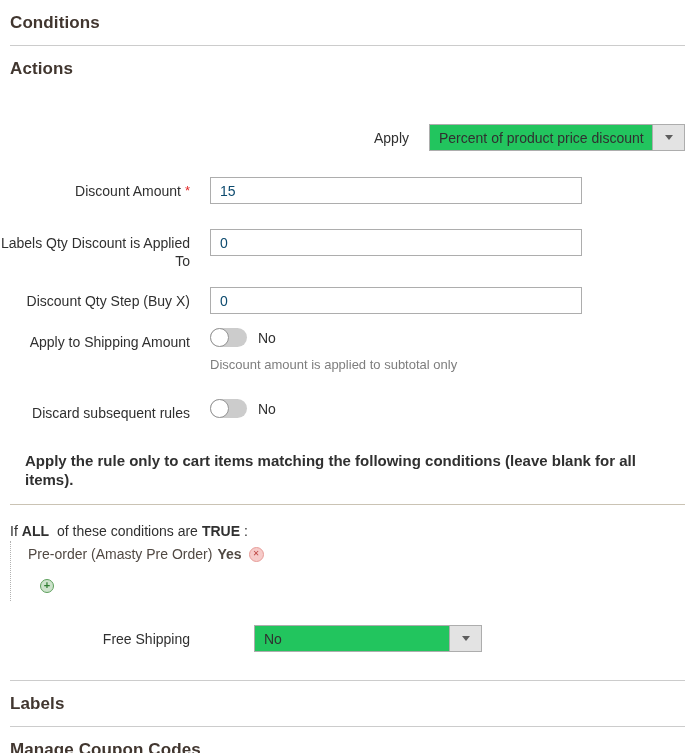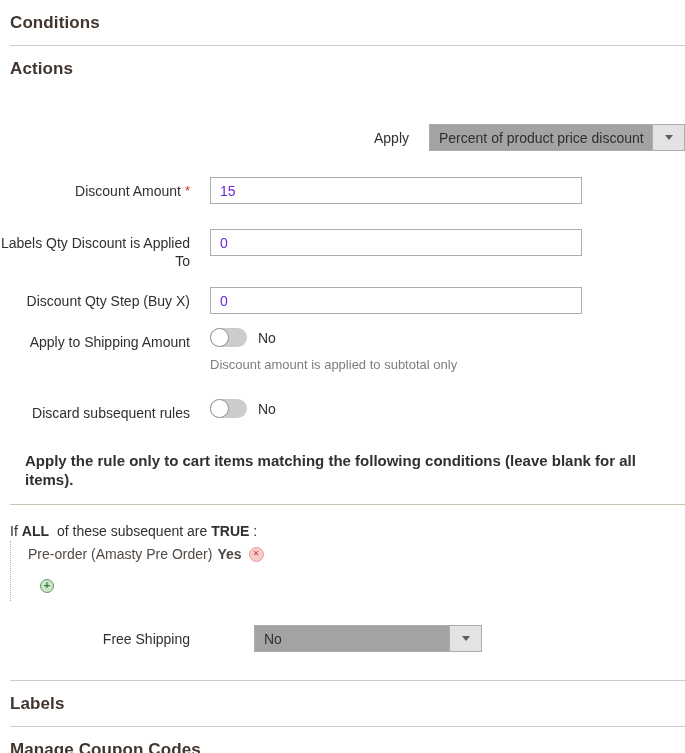--- a/index.html
+++ b/index.html
@@ -25,27 +25,27 @@
     font-size: 14px; color: #303030; line-height: 18px;
     padding-top: 5px;
   }
   .req { color: #e22626; font-size: 13px; margin-left: 4px; vertical-align: top; }
   .field-control { margin-left: 20px; }
 
   input.text-input {
     width: 372px; height: 27px;
     border: 1px solid #adadad; background: #fff;
     font-family: "Liberation Sans", sans-serif;
-    font-size: 14px; color: #6d28d9; padding: 0 9px;
+    font-size: 14px; color: #0c4a6e; padding: 0 9px;
     outline: none;
   }
 
   .select {
     display: flex; align-items: stretch; height: 27px;
-    border: 1px solid #adadad; background: #a3a3a3; cursor: pointer;
+    border: 1px solid #adadad; background: #22c55e; cursor: pointer;
   }
   .select-value {
     flex: 1; display: flex; align-items: center;
     padding-left: 9px; font-size: 14px; color: #303030;
     white-space: nowrap; overflow: hidden;
   }
   .select-arrow {
     width: 32px; flex: none; background: #e3e3e3;
     border-left: 1px solid #adadad;
     display: flex; align-items: center; justify-content: center;
@@ -179,21 +179,21 @@
             </div>
           <span class="toggle-state">No</span>
         </div>
       </div>
     </div>
 
     <div class="rule-heading">Apply the rule only to cart items matching the following conditions (leave blank for all items).</div>
     <div class="rule-divider"></div>
 
     <div class="cond-block">
-      <div class="cond-if-line"><span>If</span><span class="sp"></span><span class="cond-link">ALL</span><span class="sp"></span><span class="sp"></span><span>of these subsequent are</span><span class="sp"></span><span class="cond-link">TRUE</span><span class="sp"></span><span>:</span></div>
+      <div class="cond-if-line"><span>If</span><span class="sp"></span><span class="cond-link">ALL</span><span class="sp"></span><span class="sp"></span><span>of these conditions are</span><span class="sp"></span><span class="cond-link">TRUE</span><span class="sp"></span><span>:</span></div>
 
       <div class="cond-children">
         <div class="cond-item">
           <span class="cond-item-text">Pre-order (Amasty Pre Order)</span>
           <span class="cond-item-value">Yes</span>
           <span class="icon-delete">
               <span>✕</span>
             </span>
         </div>
         <div class="cond-add-row">

